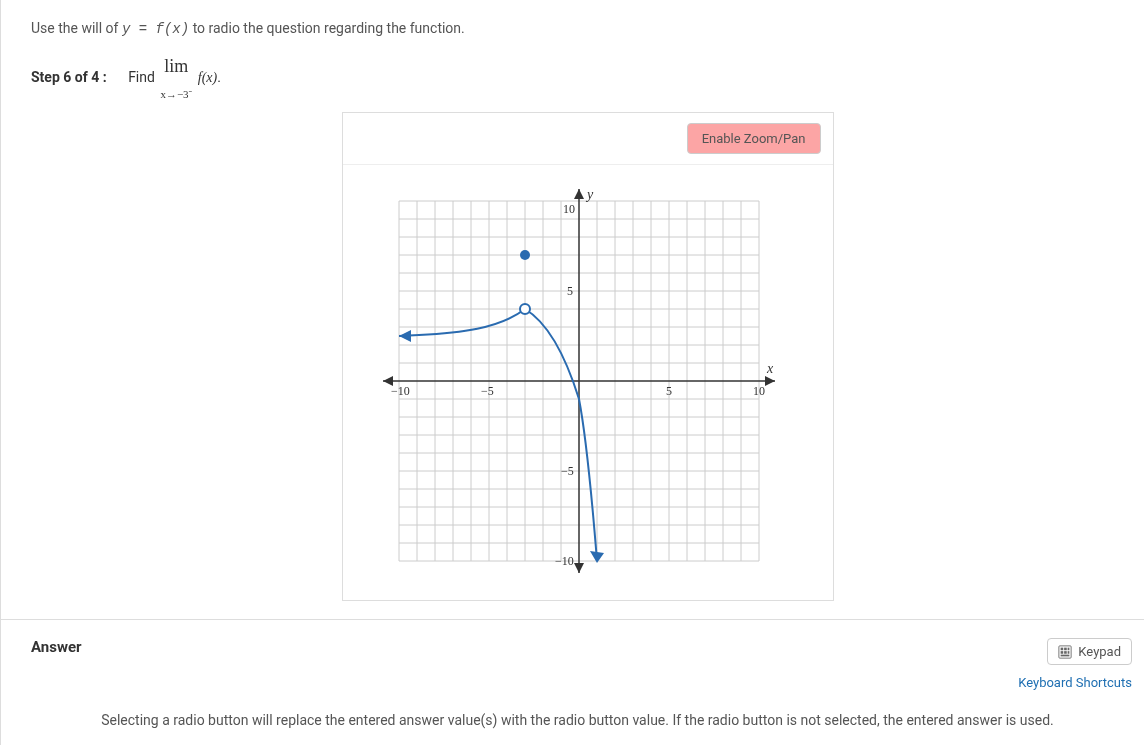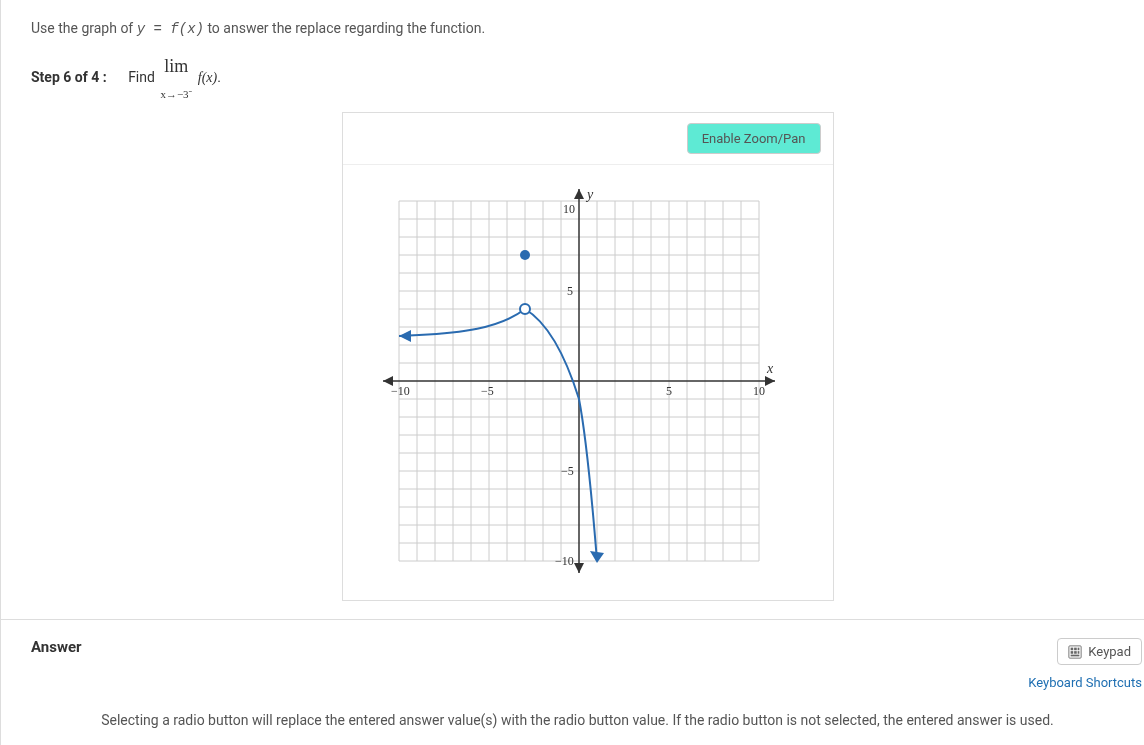--- a/index.html
+++ b/index.html
@@ -50,39 +50,39 @@
     position: relative;
   }
   .chart-top {
     text-align: right;
     padding: 10px 12px;
     border-bottom: 1px solid #eee;
   }
   .zoom-btn {
     display: inline-block;
     border: 1px solid #ccc;
-    background: #5eead4;
+    background: #fca5a5;
     color: #555;
     padding: 7px 14px;
     border-radius: 4px;
     font-size: 13px;
     cursor: pointer;
   }
   .chart-body {
     padding: 16px;
   }
   .hr {
     border-top: 1px solid #ddd;
     margin: 0 -30px 18px -30px;
   }
   .answer-row {
     display: flex;
     justify-content: space-between;
     align-items: flex-start;
-    padding-right: 2px;
+    padding-right: 12px;
   }
   .answer-label {
     font-weight: 700;
     color: #333;
     font-size: 15px;
   }
   .right-stack { text-align: right; }
   .keypad-btn {
     display: inline-flex;
     align-items: center;
@@ -131,23 +131,23 @@
     cursor: pointer;
   }
   .radio-wrap input { margin:0; }
 </style>
 </head>
 <body>
 
 <div class="outer">
 
   <div class="question-text">
-    <span>Use the graph of </span>
+    <span>Use the will of </span>
     <span class="math">y = f(x)</span>
-    <span> to answer the replace regarding the function.</span>
+    <span> to radio the question regarding the function.</span>
   </div>
 
   <div class="step-line">
     <b>Step 6 of 4 :</b>
     <span style="margin-left:18px;">Find</span>
     <span class="lim-wrap">
       <span class="top">lim</span>
       <span class="bot">x→−3⁻</span>
     </span>
     <span class="fx">f(x)</span><span>.</span>

